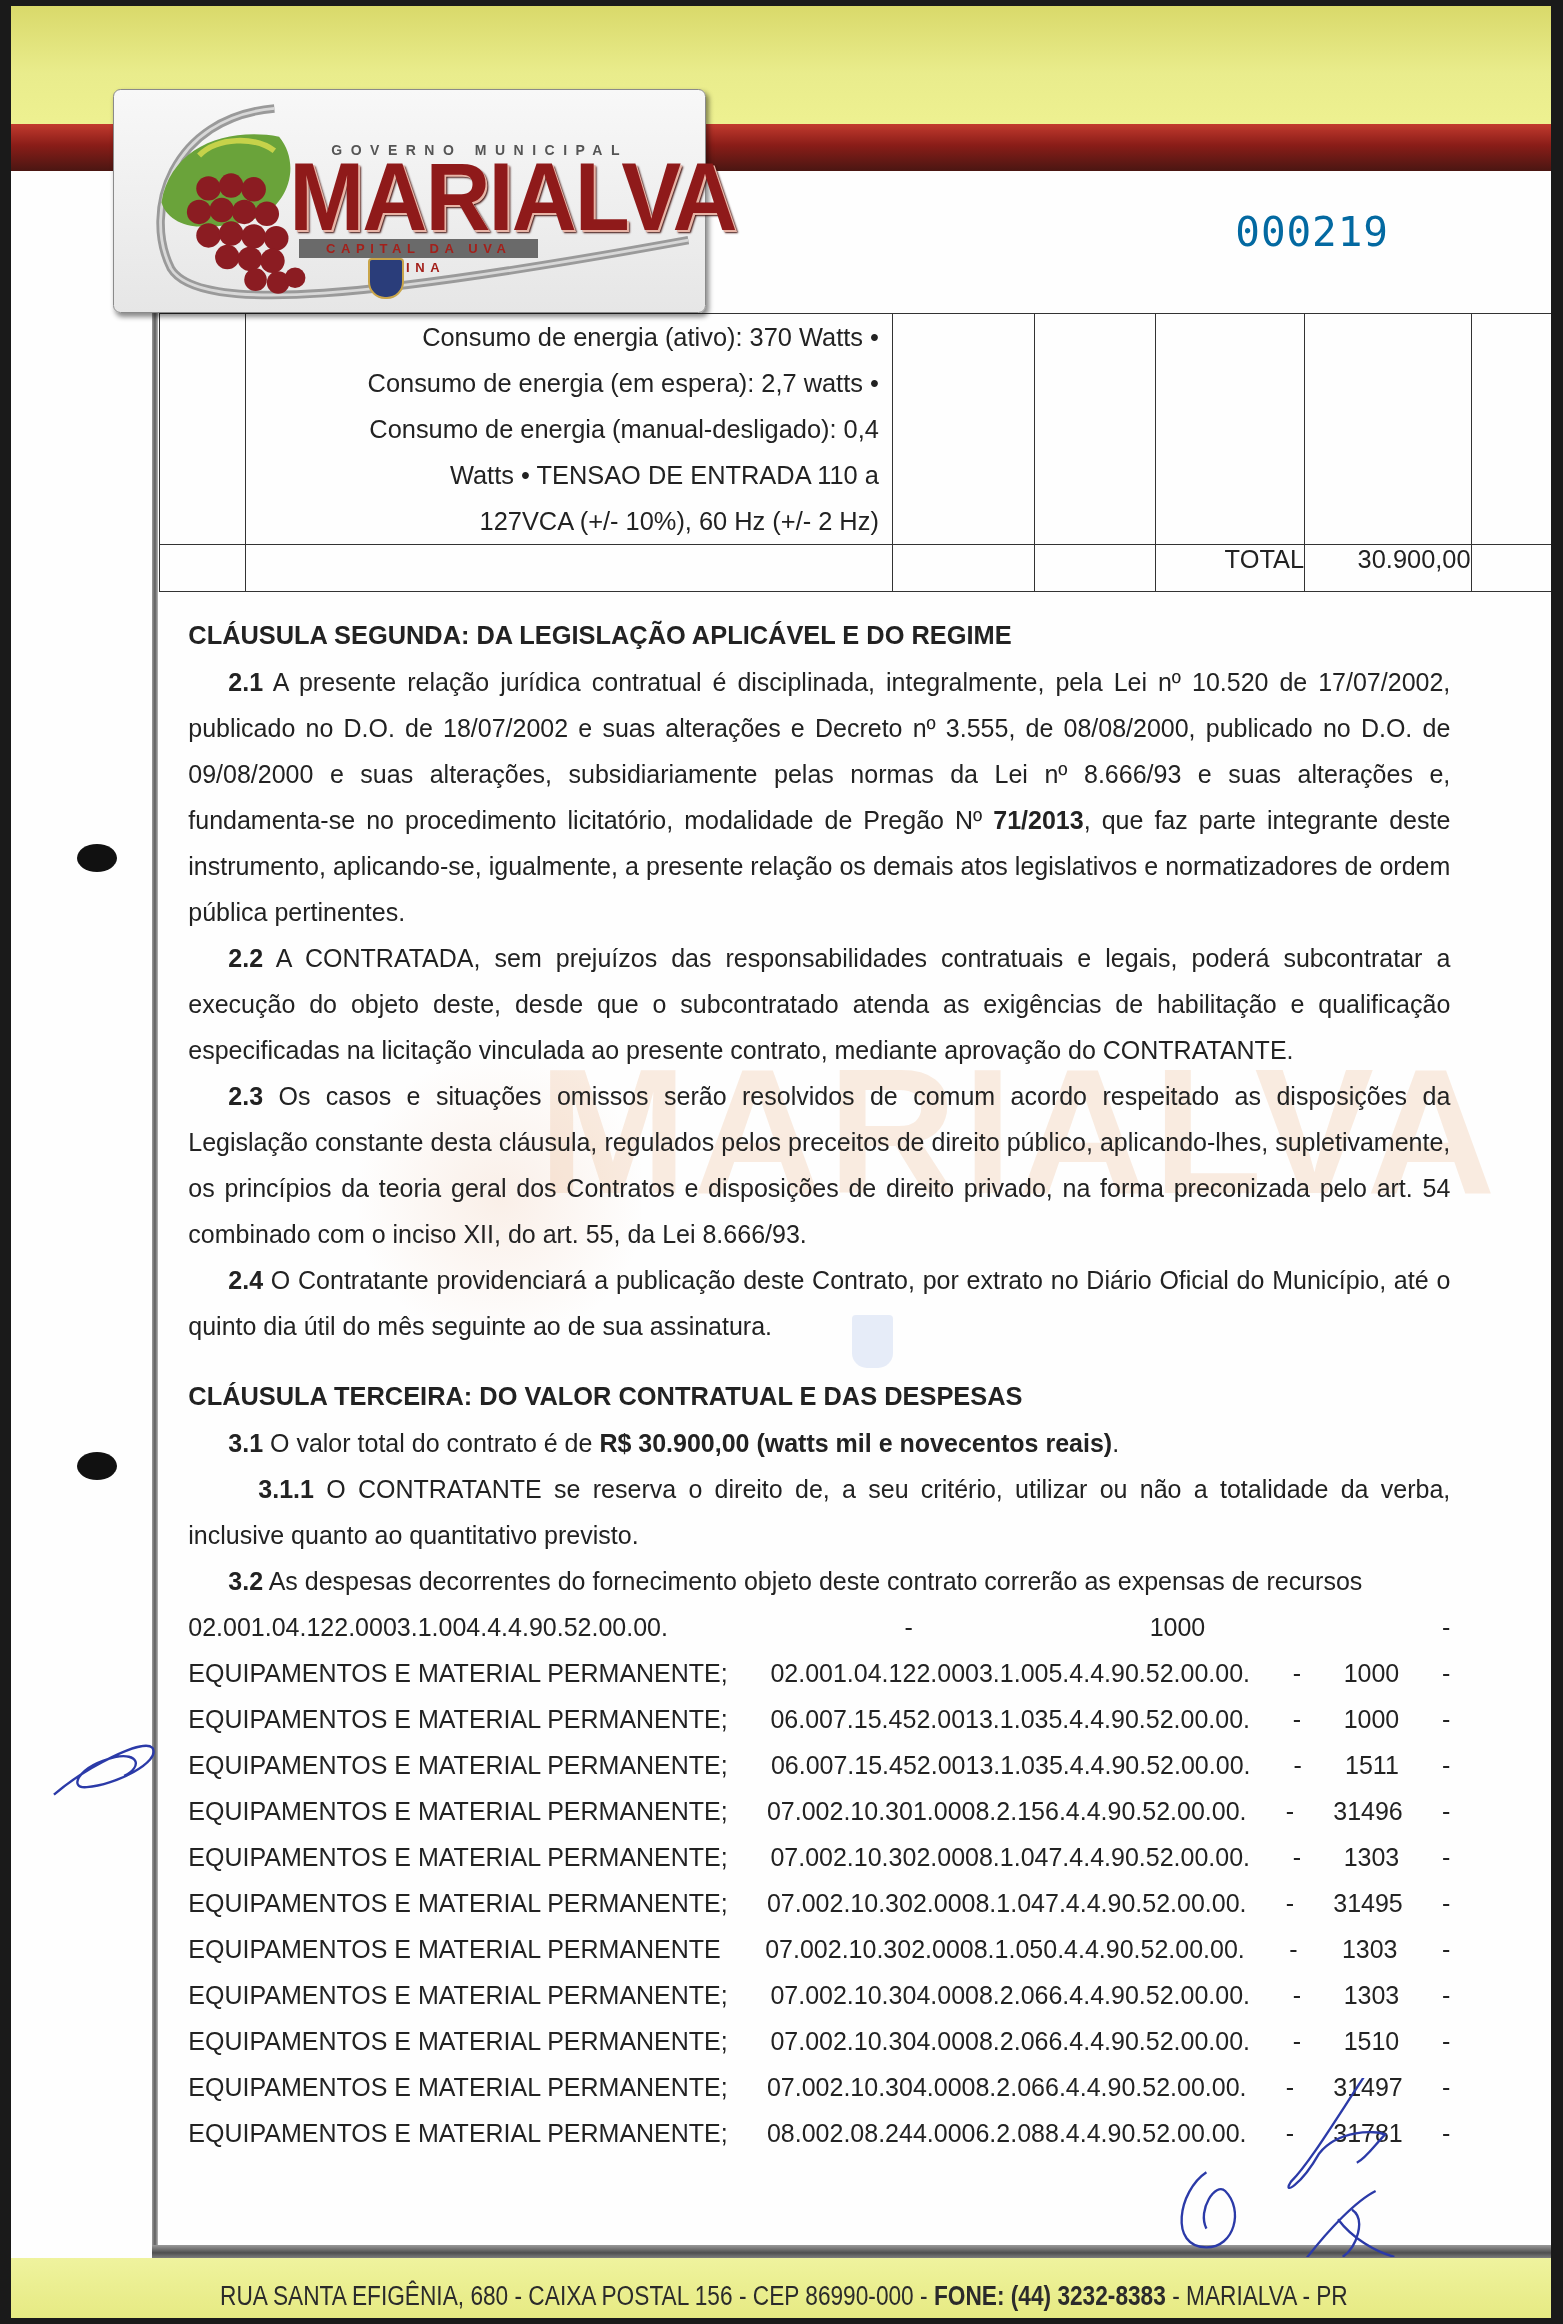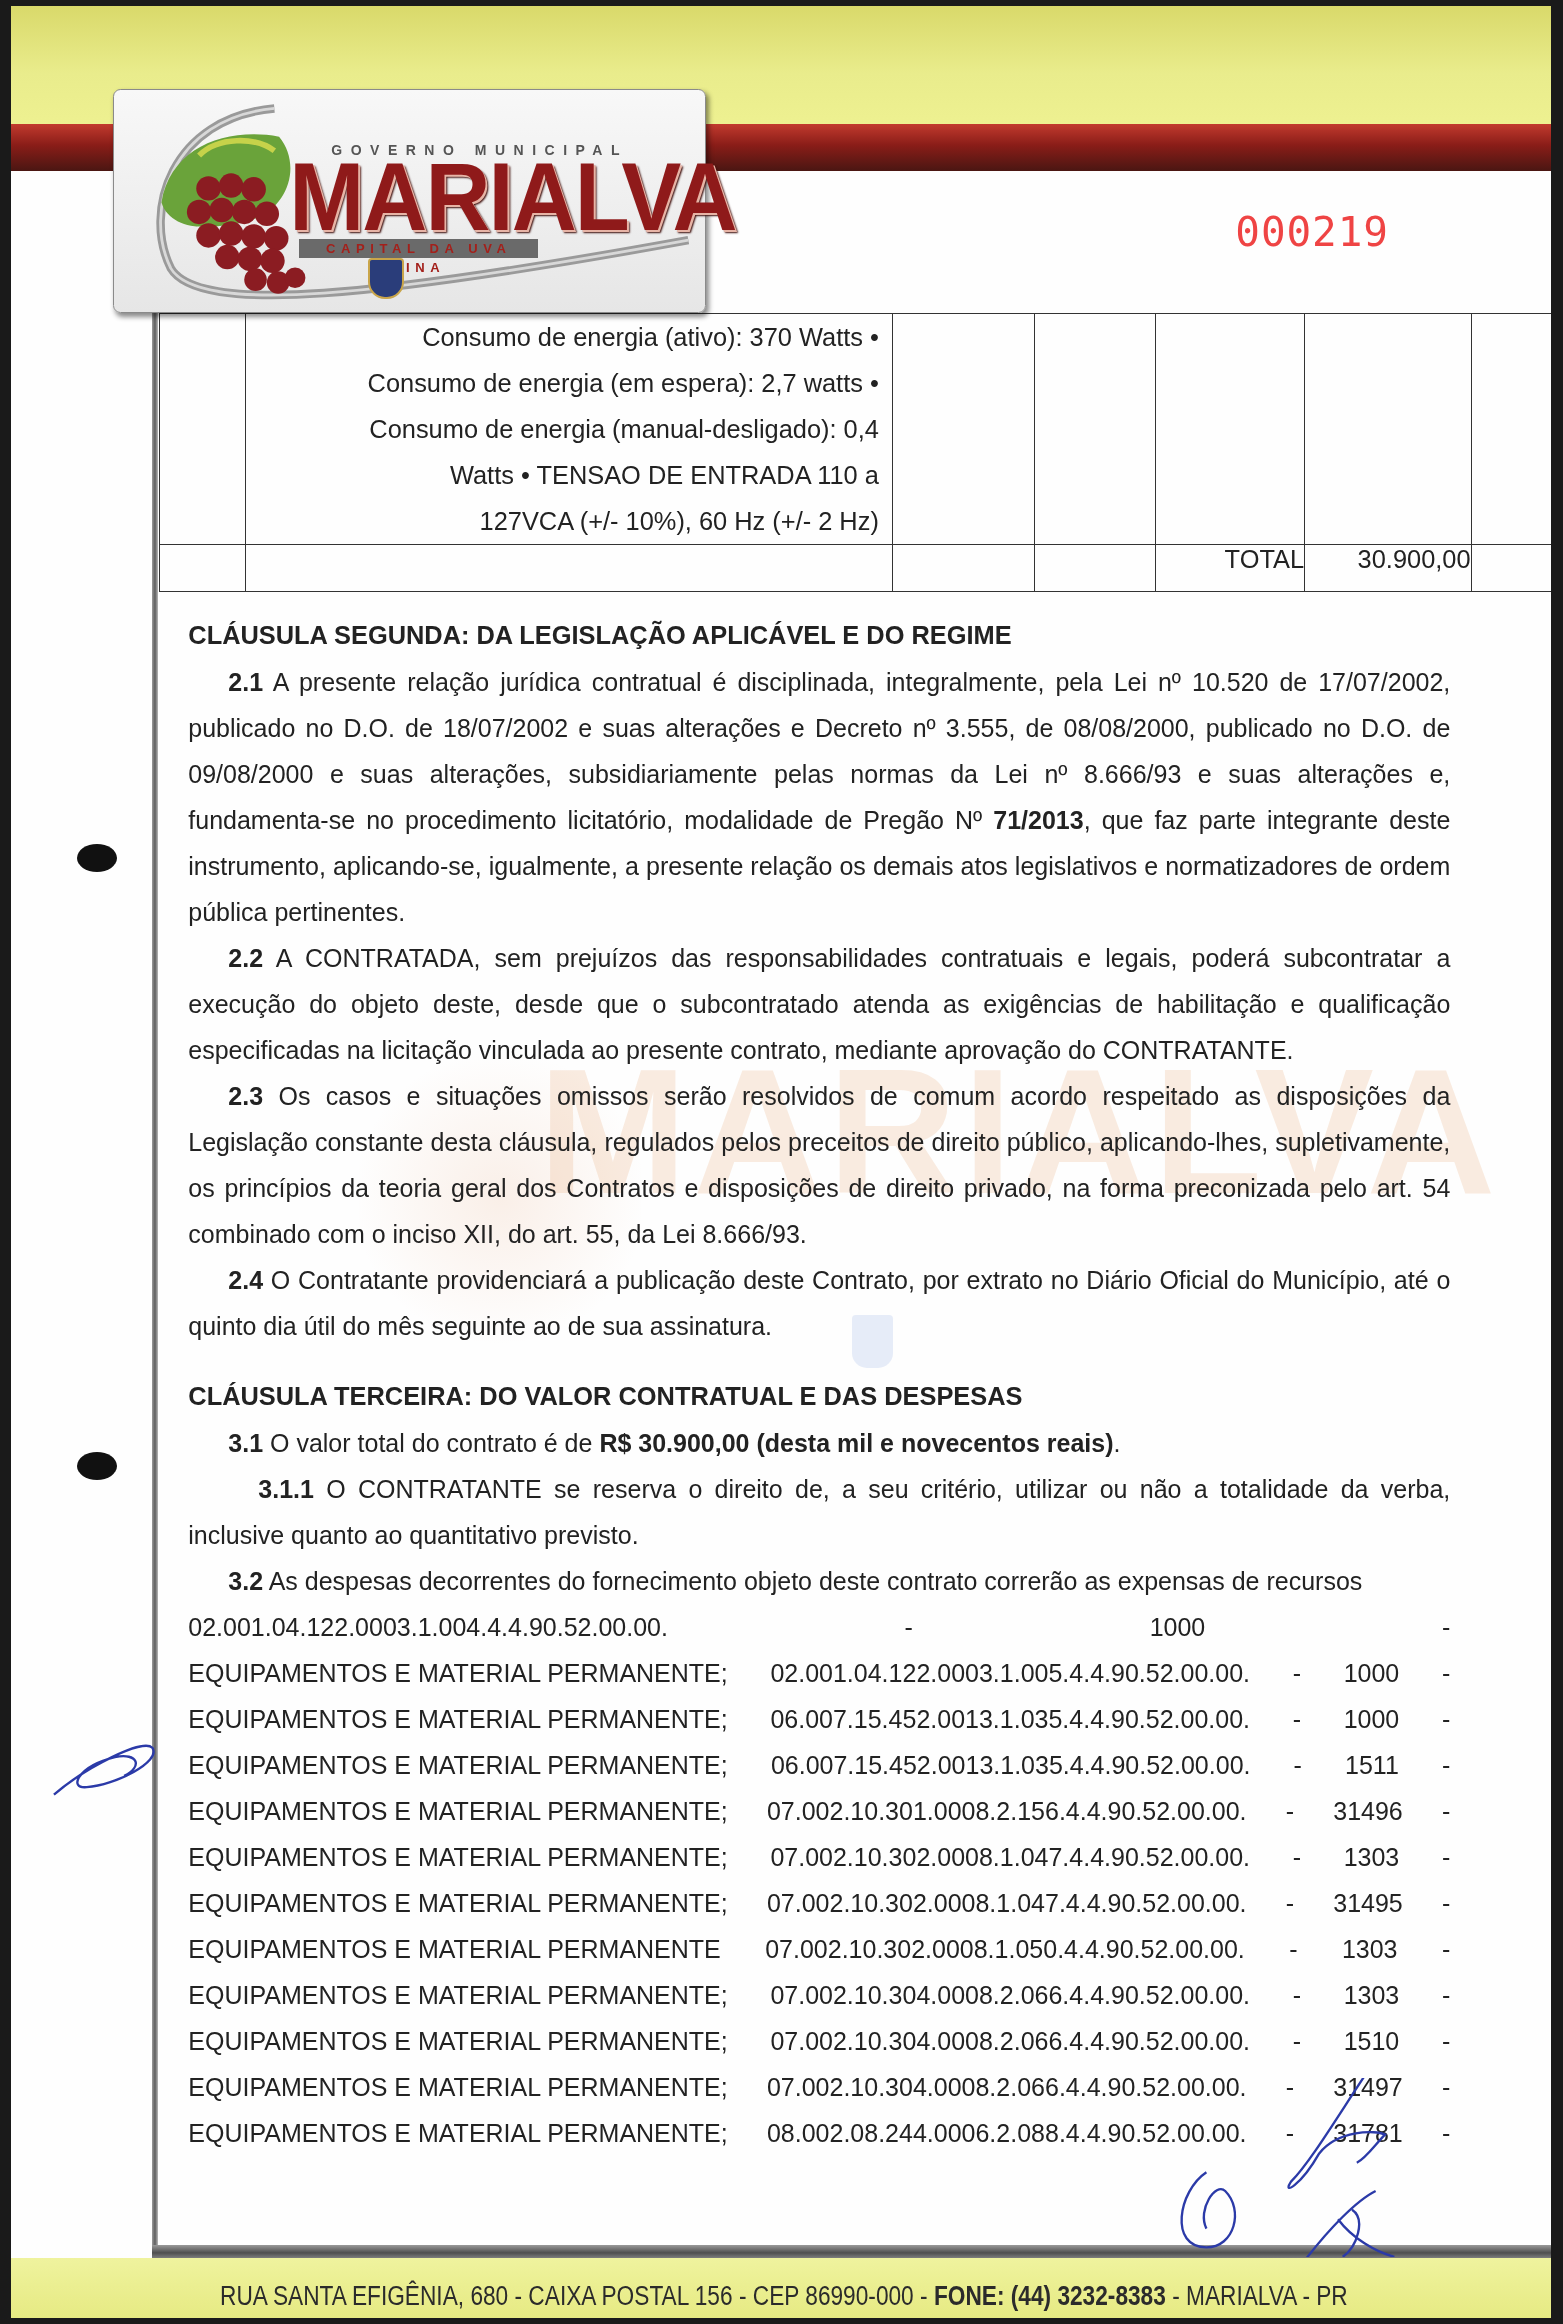--- a/index.html
+++ b/index.html
@@ -47,21 +47,21 @@
     position: absolute; left: 185px; top: 149px; width: 239px; height: 19px;
     background: #6a6a6a; color: #a3201b; font-size: 13px; font-weight: bold;
     letter-spacing: 5.6px; text-align: center; line-height: 19px;
   }
   .logo-crest {
     position: absolute; left: 254px; top: 168px; width: 36px; height: 41px;
     background: #2a3d7a; border: 2.8px solid #c9a54a; border-radius: 3.8px 3.8px 17px 17px;
   }
   .doc-number {
     position: absolute; left: 1224px; top: 202px; font-family: "DejaVu Sans Mono", monospace;
-    font-size: 41px; color: #ef4444; letter-spacing: 0.9px;
+    font-size: 41px; color: #0369a1; letter-spacing: 0.9px;
   }
   .frame-left {
     position: absolute; left: 141px; top: 301px; width: 5.6px; height: 1949px;
     background: linear-gradient(90deg, #9b9b9b, #5e5e5e, #b8b8b8);
   }
   .frame-bottom {
     position: absolute; left: 141px; top: 2239px; width: 1403px; height: 13px;
     background: linear-gradient(180deg, #9a9a9a, #4f4f4f 60%, #7d7d7d);
   }
   .footer-band {
@@ -208,21 +208,21 @@
   <div class="content" style="top:606px;">
     <div class="heading">CLÁUSULA SEGUNDA: DA LEGISLAÇÃO APLICÁVEL E DO REGIME</div>
     <p class="para"><b>2.1</b><span> A presente relação jurídica contratual é disciplinada, integralmente, pela Lei nº 10.520 de 17/07/2002, publicado no D.O. de 18/07/2002 e suas alterações e Decreto nº 3.555, de 08/08/2000, publicado no D.O. de 09/08/2000 e suas alterações, subsidiariamente pelas normas da Lei nº 8.666/93 e suas alterações e, fundamenta-se no procedimento licitatório, modalidade de Pregão Nº </span><b>71/2013</b><span>, que faz parte integrante deste instrumento, aplicando-se, igualmente, a presente relação os demais atos legislativos e normatizadores de ordem pública pertinentes.</span></p>
     <p class="para"><b>2.2</b><span> A CONTRATADA, sem prejuízos das responsabilidades contratuais e legais, poderá subcontratar a execução do objeto deste, desde que o subcontratado atenda as exigências de habilitação e qualificação especificadas na licitação vinculada ao presente contrato, mediante aprovação do CONTRATANTE.</span></p>
     <p class="para"><b>2.3</b><span> Os casos e situações omissos serão resolvidos de comum acordo respeitado as disposições da Legislação constante desta cláusula, regulados pelos preceitos de direito público, aplicando-lhes, supletivamente, os princípios da teoria geral dos Contratos e disposições de direito privado, na forma preconizada pelo art. 54 combinado com o inciso XII, do art. 55, da Lei 8.666/93.</span></p>
     <p class="para"><b>2.4</b><span> O Contratante providenciará a publicação deste Contrato, por extrato no Diário Oficial do Município, até o quinto dia útil do mês seguinte ao de sua assinatura.</span></p>
   </div>
 
   <div class="content" style="top:1367px;">
     <div class="heading">CLÁUSULA TERCEIRA: DO VALOR CONTRATUAL E DAS DESPESAS</div>
-    <p class="para"><b>3.1</b><span> O valor total do contrato é de </span><b>R$ 30.900,00 (desta mil e novecentos reais)</b><span>.</span></p>
+    <p class="para"><b>3.1</b><span> O valor total do contrato é de </span><b>R$ 30.900,00 (watts mil e novecentos reais)</b><span>.</span></p>
     <p class="para indent2"><b>3.1.1</b><span> O CONTRATANTE se reserva o direito de, a seu critério, utilizar ou não a totalidade da verba, inclusive quanto ao quantitativo previsto.</span></p>
     <p class="para"><b>3.2</b><span> As despesas decorrentes do fornecimento objeto deste contrato correrão as expensas de recursos</span></p>
     <div id="alloc-list">
         <div class="alloc-line">
           <span>02.001.04.122.0003.1.004.4.4.90.52.00.00.</span>
           <span>-</span>
           <span>1000</span>
           <span>-</span>
         </div>
         <div class="alloc-line">

